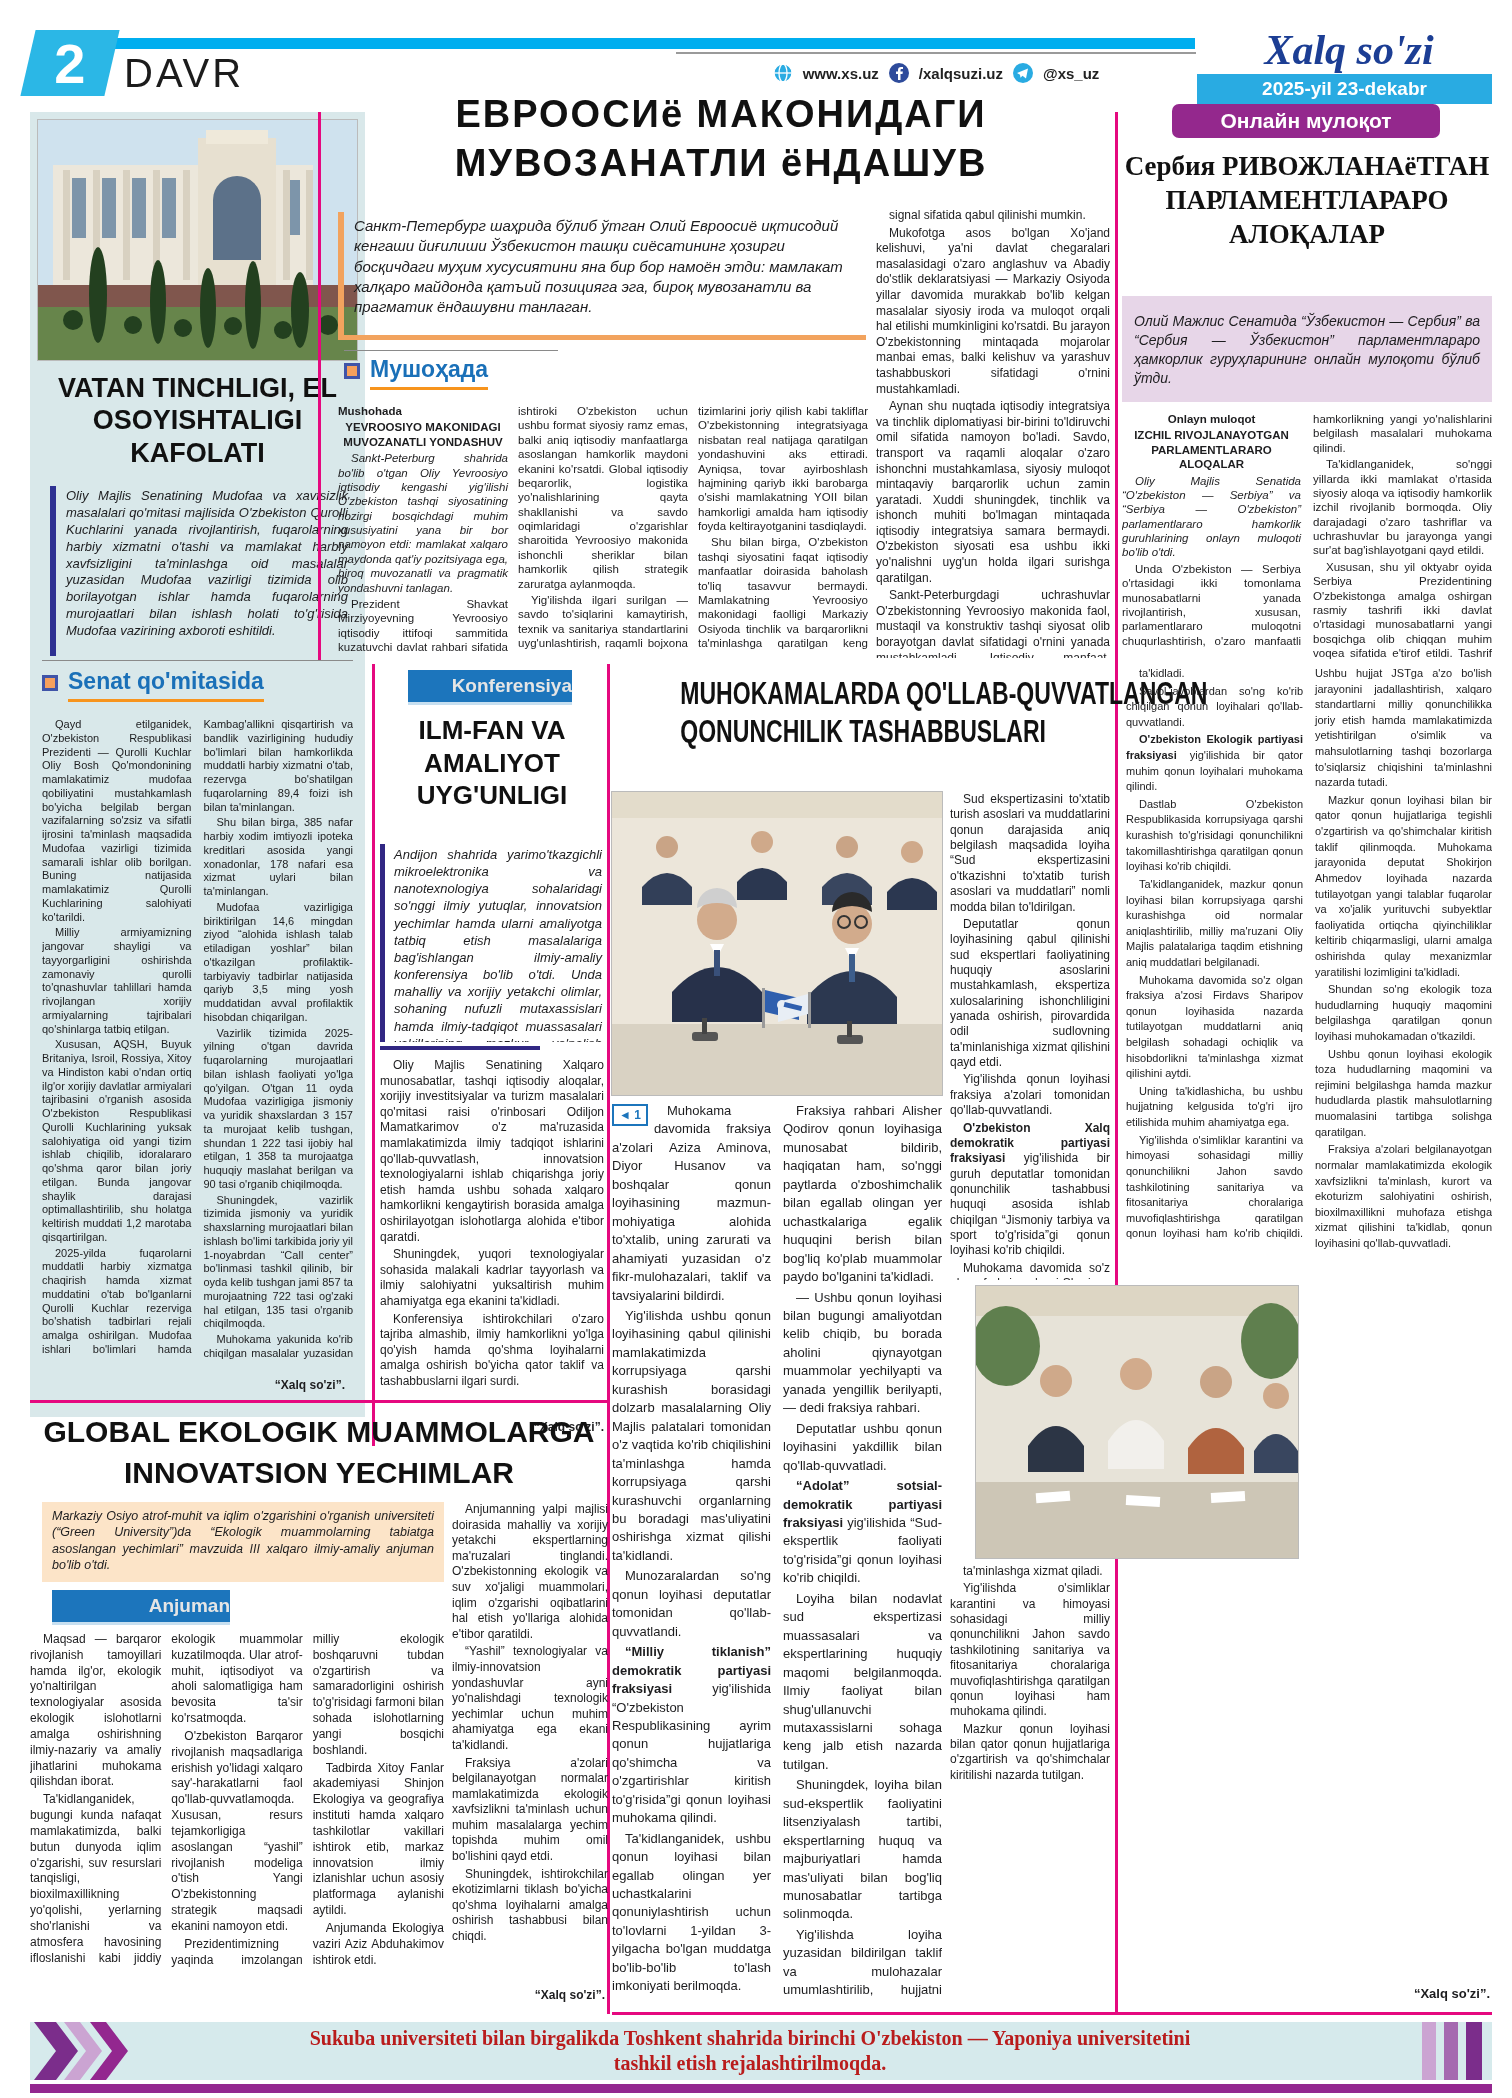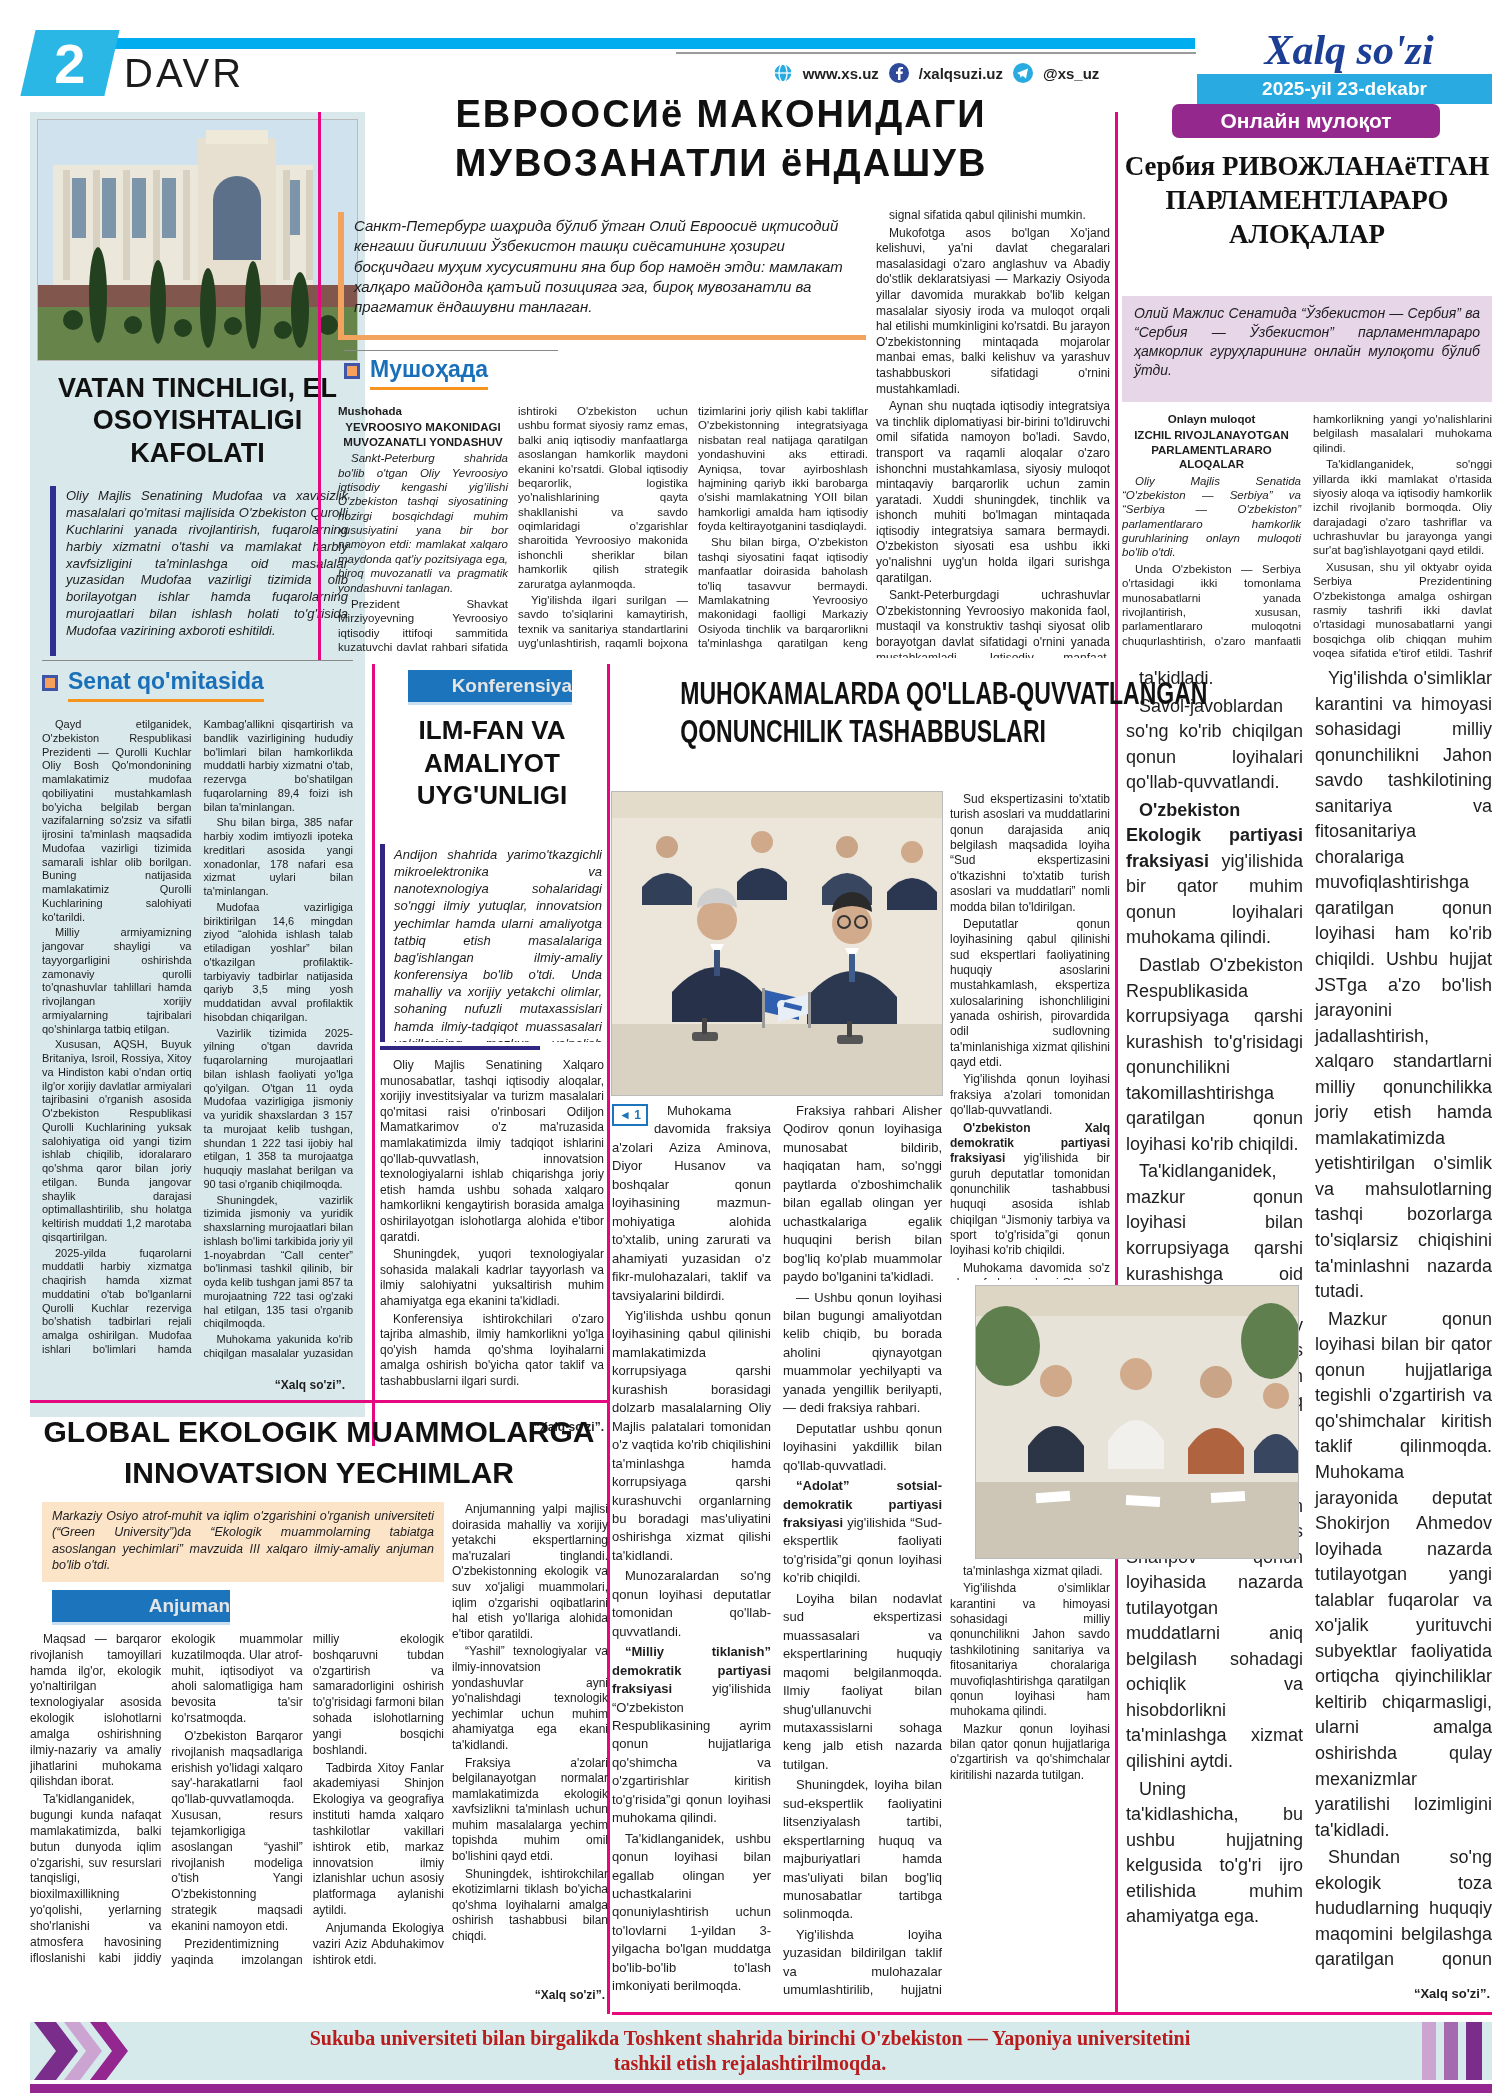--- a/index.html
+++ b/index.html
@@ -165,21 +165,21 @@
       <p>Aynan shu nuqtada iqtisodiy integratsiya va tinchlik diplomatiyasi bir-birini to'ldiruvchi omil sifatida namoyon bo'ladi. Savdo, transport va raqamli aloqalar o'zaro ishonchni mustahkamlasa, siyosiy muloqot mintaqaviy barqarorlik uchun zamin yaratadi. Xuddi shuningdek, tinchlik va ishonch muhiti bo'lmagan mintaqada iqtisodiy integratsiya samara bermaydi. O'zbekiston siyosati esa ushbu ikki yo'nalishni uyg'un holda ilgari surishga qaratilgan.</p>
       <p>Sankt-Peterburgdagi uchrashuvlar O'zbekistonning Yevroosiyo makonida faol, mustaqil va konstruktiv tashqi siyosat olib borayotgan davlat sifatidagi o'rnini yanada mustahkamladi. Iqtisodiy manfaat, mintaqaviy barqarorlik va insonparvarlik qadriyatlariga tayangan ushbu yo'l mamlakatning uzoq muddatli taraqqiyoti uchun mustahkam asos bo'lib xizmat qiladi.</p>
     </div>
 
   <div class="abs rule" style="left:1115px;top:112px;width:3px;height:1900px;"></div>
 
   <div class="abs badge-purple" style="left:1172px;top:104px;width:268px;height:34px;">Онлайн мулоқот</div>
 
   <div class="abs serifb" style="left:1122px;top:150px;width:370px;height:138px;font-weight:700;font-size:27px;line-height:1.25;text-align:center;color:#111;">Сербия РИВОЖЛАНАёТГАН ПАРЛАМЕНТЛАРАРО АЛОҚАЛАР</div>
 
-  <div class="abs clip" style="left:1122px;top:296px;width:370px;height:106px;background:#e7d6e8;padding:8px 12px;font-style:italic;font-size:14px;line-height:1.35;text-align:justify;">Олий Мажлис Сенатида “Ўзбекистон — Сербия” ва “Сербия — Ўзбекистон” парламентлараро ҳамкорлик гуруҳларининг онлайн мулоқоти бўлиб ўтди.</div>
+  <div class="abs clip" style="left:1122px;top:296px;width:370px;height:106px;background:#e7d6e8;padding:16px 12px;font-style:italic;font-size:14px;line-height:1.35;text-align:justify;">Олий Мажлис Сенатида “Ўзбекистон — Сербия” ва “Сербия — Ўзбекистон” парламентлараро ҳамкорлик гуруҳларининг онлайн мулоқоти бўлиб ўтди.</div>
 
   <div class="abs clip body c2" style="left:1122px;top:412px;width:370px;height:250px;font-size:11.5px;line-height:1.25;">
       <p class="cb">Onlayn muloqot</p>
       <p class="cb">IZCHIL RIVOJLANAYOTGAN PARLAMENTLARARO ALOQALAR</p>
       <p class="i">Oliy Majlis Senatida “O'zbekiston — Serbiya” va “Serbiya — O'zbekiston” parlamentlararo hamkorlik guruhlarining onlayn muloqoti bo'lib o'tdi.</p>
       <p>Unda O'zbekiston — Serbiya o'rtasidagi ikki tomonlama munosabatlarni yanada rivojlantirish, xususan, parlamentlararo muloqotni chuqurlashtirish, o'zaro manfaatli hamkorlikning yangi yo'nalishlarini belgilash masalalari muhokama qilindi.</p>
       <p>Ta'kidlanganidek, so'nggi yillarda ikki mamlakat o'rtasida siyosiy aloqa va iqtisodiy hamkorlik izchil rivojlanib bormoqda. Oliy darajadagi o'zaro tashriflar va uchrashuvlar bu jarayonga yangi sur'at bag'ishlayotgani qayd etildi.</p>
       <p>Xususan, shu yil oktyabr oyida Serbiya Prezidentining O'zbekistonga amalga oshirgan rasmiy tashrifi ikki davlat o'rtasidagi munosabatlarni yangi bosqichga olib chiqqan muhim voqea sifatida e'tirof etildi. Tashrif doirasida parlamentlararo sheriklikni kengaytirish, qo'mitalar va deputatlik guruhlari o'rtasidagi aloqalarni mustahkamlash kelishib olingan edi.</p>
     </div>
 
@@ -266,21 +266,21 @@
       <p>Shuningdek, loyiha bilan sud-ekspertlik faoliyatini litsenziyalash tartibi, ekspertlarning huquq va majburiyatlari hamda mas'uliyati bilan bog'liq munosabatlar tartibga solinmoqda.</p>
       <p>Yig'ilishda loyiha yuzasidan bildirilgan taklif va mulohazalar umumlashtirilib, hujjatni palata muhokamasiga kiritish bo'yicha qaror qabul qilindi.</p>
     </div>
 
   <div class="abs clip body" style="left:950px;top:1564px;width:160px;height:446px;font-size:12px;line-height:1.28;">
       <p>ta'minlashga xizmat qiladi.</p>
       <p>Yig'ilishda o'simliklar karantini va himoyasi sohasidagi milliy qonunchilikni Jahon savdo tashkilotining sanitariya va fitosanitariya choralariga muvofiqlashtirishga qaratilgan qonun loyihasi ham muhokama qilindi.</p>
       <p>Mazkur qonun loyihasi bilan qator qonun hujjatlariga o'zgartirish va qo'shimchalar kiritilishi nazarda tutilgan.</p>
     </div>
 
-  <div class="abs clip body c2" style="left:1126px;top:666px;width:366px;height:1316px;font-size:18px;line-height:1.42;">
+  <div class="abs clip body c2" style="left:1126px;top:666px;width:366px;height:1316px;font-size:11px;line-height:1.42;">
       <p>ta'kidladi.</p>
       <p>Savol-javoblardan so'ng ko'rib chiqilgan qonun loyihalari qo'llab-quvvatlandi.</p>
       <p><strong>O'zbekiston Ekologik partiyasi fraksiyasi </strong>yig'ilishida bir qator muhim qonun loyihalari muhokama qilindi.</p>
       <p>Dastlab O'zbekiston Respublikasida korrupsiyaga qarshi kurashish to'g'risidagi qonunchilikni takomillashtirishga qaratilgan qonun loyihasi ko'rib chiqildi.</p>
       <p>Ta'kidlanganidek, mazkur qonun loyihasi bilan korrupsiyaga qarshi kurashishga oid normalar aniqlashtirilib, milliy ma'ruzani Oliy Majlis palatalariga taqdim etishning aniq muddatlari belgilanadi.</p>
       <p>Muhokama davomida so'z olgan fraksiya a'zosi Firdavs Sharipov qonun loyihasida nazarda tutilayotgan muddatlarni aniq belgilash sohadagi ochiqlik va hisobdorlikni ta'minlashga xizmat qilishini aytdi.</p>
       <p>Uning ta'kidlashicha, bu ushbu hujjatning kelgusida to'g'ri ijro etilishida muhim ahamiyatga ega.</p>
       <p>Yig'ilishda o'simliklar karantini va himoyasi sohasidagi milliy qonunchilikni Jahon savdo tashkilotining sanitariya va fitosanitariya choralariga muvofiqlashtirishga qaratilgan qonun loyihasi ham ko'rib chiqildi. Ushbu hujjat JSTga a'zo bo'lish jarayonini jadallashtirish, xalqaro standartlarni milliy qonunchilikka joriy etish hamda mamlakatimizda yetishtirilgan o'simlik va mahsulotlarning tashqi bozorlarga to'siqlarsiz chiqishini ta'minlashni nazarda tutadi.</p>
       <p>Mazkur qonun loyihasi bilan bir qator qonun hujjatlariga tegishli o'zgartirish va qo'shimchalar kiritish taklif qilinmoqda. Muhokama jarayonida deputat Shokirjon Ahmedov loyihada nazarda tutilayotgan yangi talablar fuqarolar va xo'jalik yurituvchi subyektlar faoliyatida ortiqcha qiyinchiliklar keltirib chiqarmasligi, ularni amalga oshirishda qulay mexanizmlar yaratilishi lozimligini ta'kidladi.</p>
       <p>Shundan so'ng ekologik toza hududlarning huquqiy maqomini belgilashga qaratilgan qonun loyihasi muhokamadan o'tkazildi.</p>

